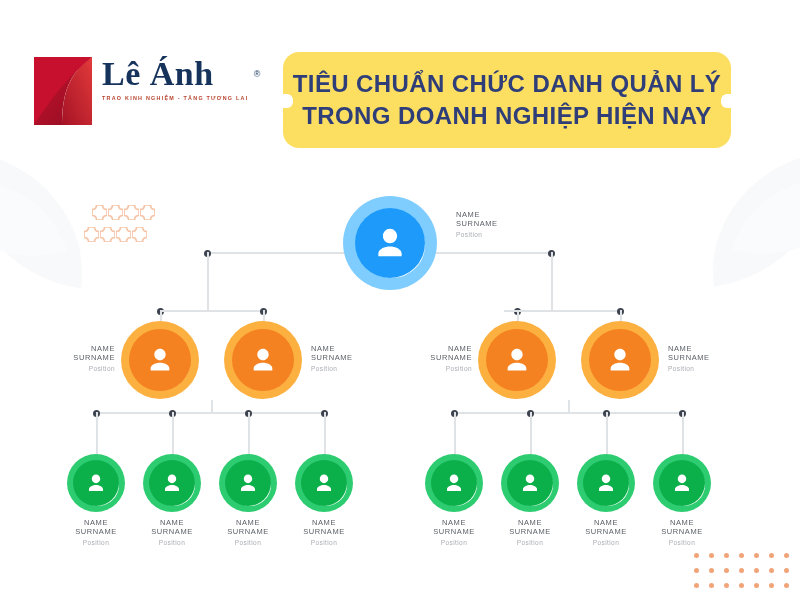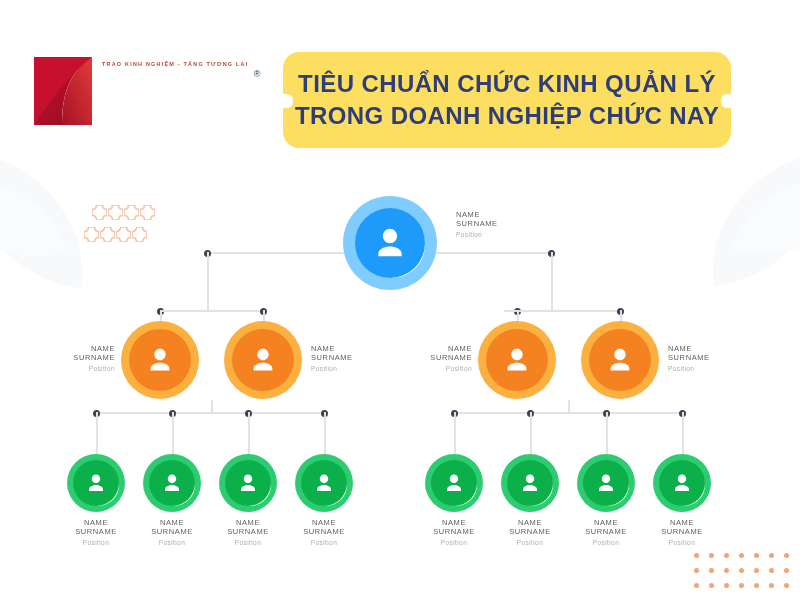--- a/index.html
+++ b/index.html
@@ -91,32 +91,33 @@
           <linearGradient id="lg2" x1="1" y1="0" x2="0" y2="1">
             <stop offset="0%" stop-color="#e23b3b"></stop>
               <stop offset="100%" stop-color="#a51225"></stop>
           </linearGradient>
         </defs>
         <path d="M2 2 L60 2 C40 16 30 34 30 70 L2 70 Z" fill="url(#lg1)"></path>
         <path d="M60 2 C40 16 30 34 30 70 L60 70 Z" fill="url(#lg2)"></path>
         <path d="M2 2 L60 2 C36 22 20 42 2 70 Z" fill="#c8102e" opacity="0.92"></path>
       </svg>
       <div class="logo-text">
+        <div class="logo-name">Lê Ánh</div>
         <span class="logo-reg">®</span>
         <div class="logo-slogan">TRAO KINH NGHIỆM - TĂNG TƯƠNG LAI</div>
       </div>
     </div>
 
     <div class="banner">
       <div class="banner-bg"></div>
       <div class="banner-notch notch-l"></div>
       <div class="banner-notch notch-r"></div>
       <div class="banner-text">
-        <div class="banner-line">TIÊU CHUẨN CHỨC KINH QUẢN LÝ</div>
-        <div class="banner-line">TRONG DOANH NGHIỆP CHỨC NAY</div>
+        <div class="banner-line">TIÊU CHUẨN CHỨC DANH QUẢN LÝ</div>
+        <div class="banner-line">TRONG DOANH NGHIỆP HIỆN NAY</div>
       </div>
     </div>
   </div>
 
   <div class="crosses" id="crosses">
       <div class="cross" style="left: 14px; top: 0px;"><svg viewBox="0 0 10 10" width="15" height="15">
           <path d="M3 0 H7 Q7 3 10 3 V7 Q7 7 7 10 H3 Q3 7 0 7 V3 Q3 3 3 0 Z" fill="none" stroke="#f7c3a6" stroke-width="1.1"></path>
         </svg></div>
       <div class="cross" style="left: 30px; top: 0px;"><svg viewBox="0 0 10 10" width="15" height="15">
           <path d="M3 0 H7 Q7 3 10 3 V7 Q7 7 7 10 H3 Q3 7 0 7 V3 Q3 3 3 0 Z" fill="none" stroke="#f7c3a6" stroke-width="1.1"></path>

